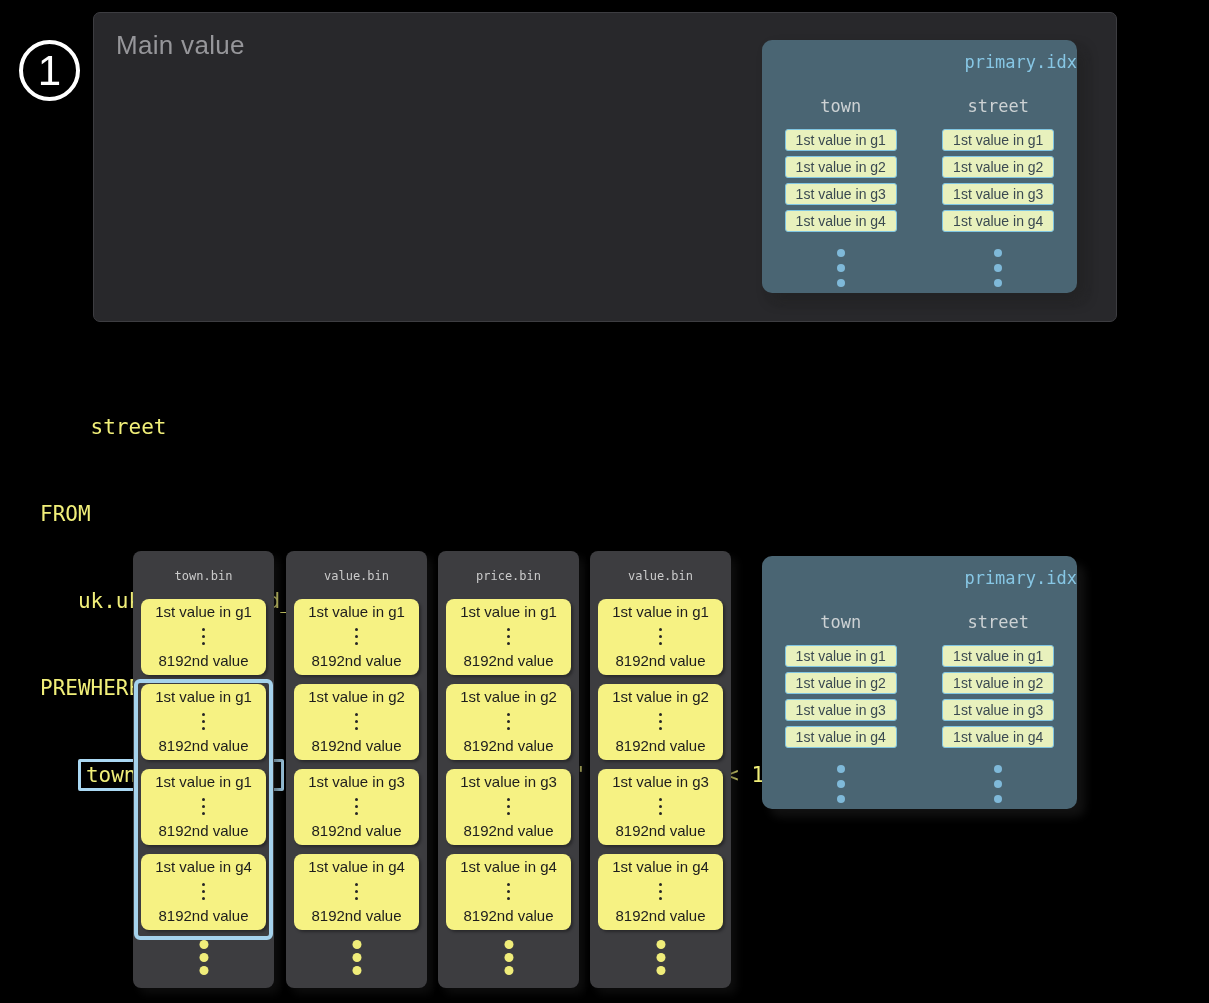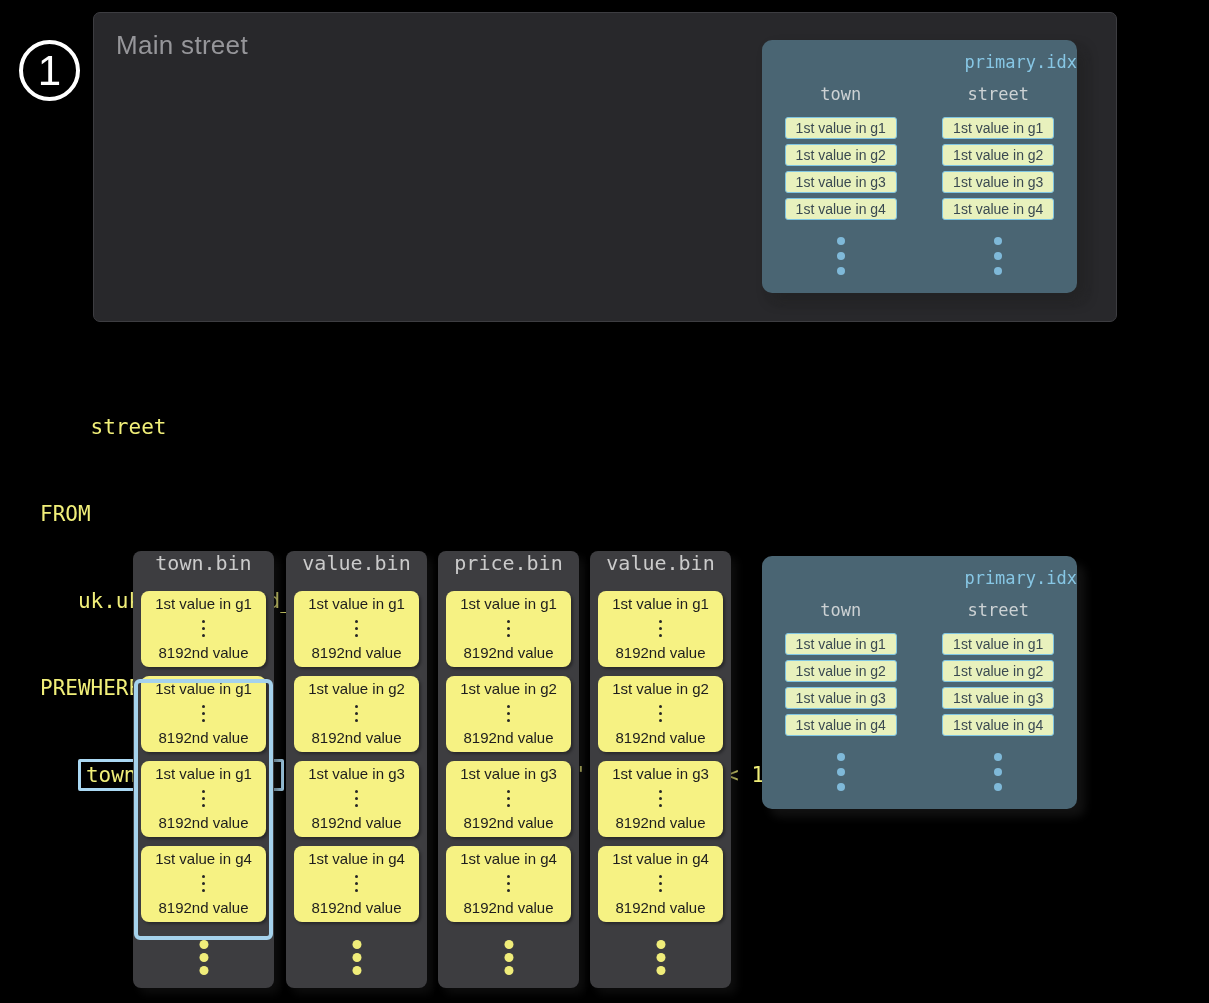--- a/index.html
+++ b/index.html
@@ -17,41 +17,41 @@
   .main-memory{position:absolute;left:93px;top:12px;width:1024px;height:310px;
     background:#28282b;border:1px solid #3d3d41;border-radius:7px;box-sizing:border-box;}
   .mm-title{position:absolute;left:22px;top:17px;font-size:26px;color:#96969a;letter-spacing:.3px;}
 
   
   .primary{position:absolute;width:315px;height:253px;background:#4a6573;border-radius:10px;
     box-shadow:8px 8px 10px rgba(255,255,255,.07),8px 8px 12px rgba(0,0,0,.55);}
   .primary.top{left:762px;top:40px;}
   .primary.bottom{left:762px;top:556px;}
   .p-title{margin-top:12px;text-align:right;font-size:17px;color:#87c7e5;}
-  .p-cols{display:flex;margin-top:12px;}
+  .p-cols{display:flex;margin-top:24px;}
   .p-col{flex:1;display:flex;flex-direction:column;align-items:center;}
   .p-colname{font-size:17px;color:#cdd2d4;margin-bottom:13px;}
   .chip{width:112px;height:22px;box-sizing:border-box;background:#e8f1bd;
     border:1.5px solid #80c5e1;border-radius:3px;color:#3a4951;font-size:14px;
     display:flex;align-items:center;justify-content:center;margin-bottom:5px;white-space:nowrap;}
   .dots{display:flex;flex-direction:column;align-items:center;}
   .dots.blue{gap:7px;margin-top:12px;}
   .dots.blue i{width:8px;height:8px;border-radius:50%;background:#7fb9d9;display:block;}
 
   
   .sql{position:absolute;left:40px;top:355px;font-size:21px;line-height:29px;
     color:#f1ef79;white-space:pre;}
   .sql .line{height:29px;}
   .sql .hl{border:3px solid #aad8f3;border-radius:2px;padding:1px 5px;}
 
   
   .bin{position:absolute;top:551px;width:141px;height:437px;background:#3d3d40;
     border-radius:8px;box-sizing:border-box;
     box-shadow:6px 6px 9px rgba(255,255,255,.05),6px 6px 10px rgba(0,0,0,.5);}
-  .bin .b-title{margin-top:0;text-align:center;font-size:20px;color:#cbcbcb;}
+  .bin .b-title{margin-top:18px;text-align:center;font-size:12px;color:#cbcbcb;}
   .b-blocks{margin-top:16px;display:flex;flex-direction:column;align-items:center;gap:9px;}
   .block{width:125px;height:76px;background:#f6f283;border-radius:8px;color:#1d1d1d;
     font-size:15px;display:flex;flex-direction:column;align-items:center;
     justify-content:space-between;padding:4px 0 6px;box-sizing:border-box;
     box-shadow:2px 2px 3px rgba(0,0,0,.35);}
   .dots.dark{gap:4px;}
   .dots.dark i{width:3px;height:3px;border-radius:50%;background:#262626;display:block;}
   .dots.yellow{position:absolute;bottom:13px;left:50%;transform:translateX(-50%);gap:4px;}
   .dots.yellow i{width:9px;height:9px;border-radius:50%;background:#f0ed7a;display:block;}
   .selection{position:absolute;left:1px;top:128px;width:139px;height:261px;
@@ -60,21 +60,21 @@
   .bin.pos0{left:133px;} .bin.pos1{left:286px;} .bin.pos2{left:438px;} .bin.pos3{left:590px;}
 </style>
 </head>
 <body>
 
 <div class="step-circle">
   <span>1</span>
 </div>
 
 <div class="main-memory">
-  <div class="mm-title">Main street</div>
+  <div class="mm-title">Main value</div>
 </div>
 
 <div class="primary top mono">
   <div class="p-title">primary.idx</div>
   <div class="p-cols">
     <div class="p-col">
       <div class="p-colname">town</div>
       <div class="chip" style="font-family:'Liberation Sans',sans-serif;">1st value in g1</div>
       <div class="chip" style="font-family:'Liberation Sans',sans-serif;">1st value in g2</div>
       <div class="chip" style="font-family:'Liberation Sans',sans-serif;">1st value in g3</div>

